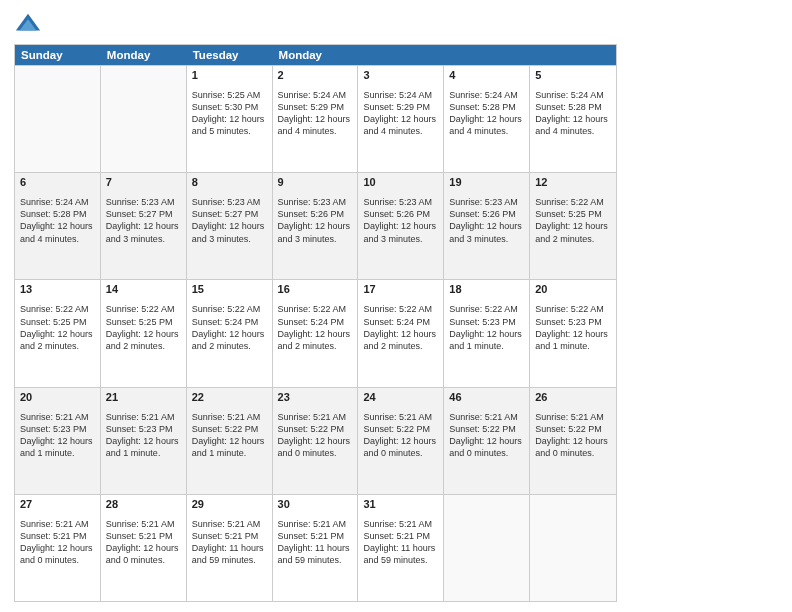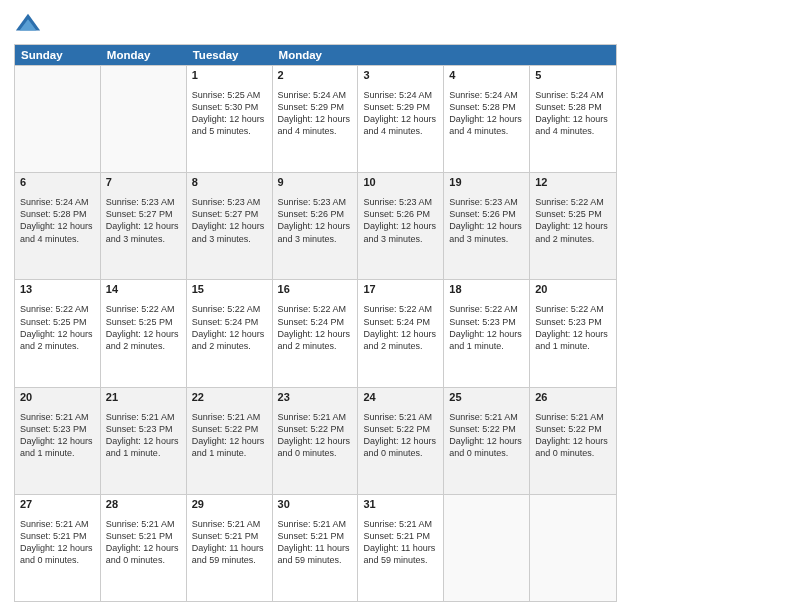--- a/index.html
+++ b/index.html
@@ -297,21 +297,21 @@
 Sunset: 5:22 PM
 Daylight: 12 hours and 0 minutes.</div>
           </div>
           <div class="cal-cell shaded">
             <span class="day-num">24</span>
             <div class="day-detail">Sunrise: 5:21 AM
 Sunset: 5:22 PM
 Daylight: 12 hours and 0 minutes.</div>
           </div>
           <div class="cal-cell shaded">
-            <span class="day-num">25</span>
+            <span class="day-num">46</span>
             <div class="day-detail">Sunrise: 5:21 AM
 Sunset: 5:22 PM
 Daylight: 12 hours and 0 minutes.</div>
           </div>
           <div class="cal-cell shaded">
             <span class="day-num">26</span>
             <div class="day-detail">Sunrise: 5:21 AM
 Sunset: 5:22 PM
 Daylight: 12 hours and 0 minutes.</div>
           </div>

